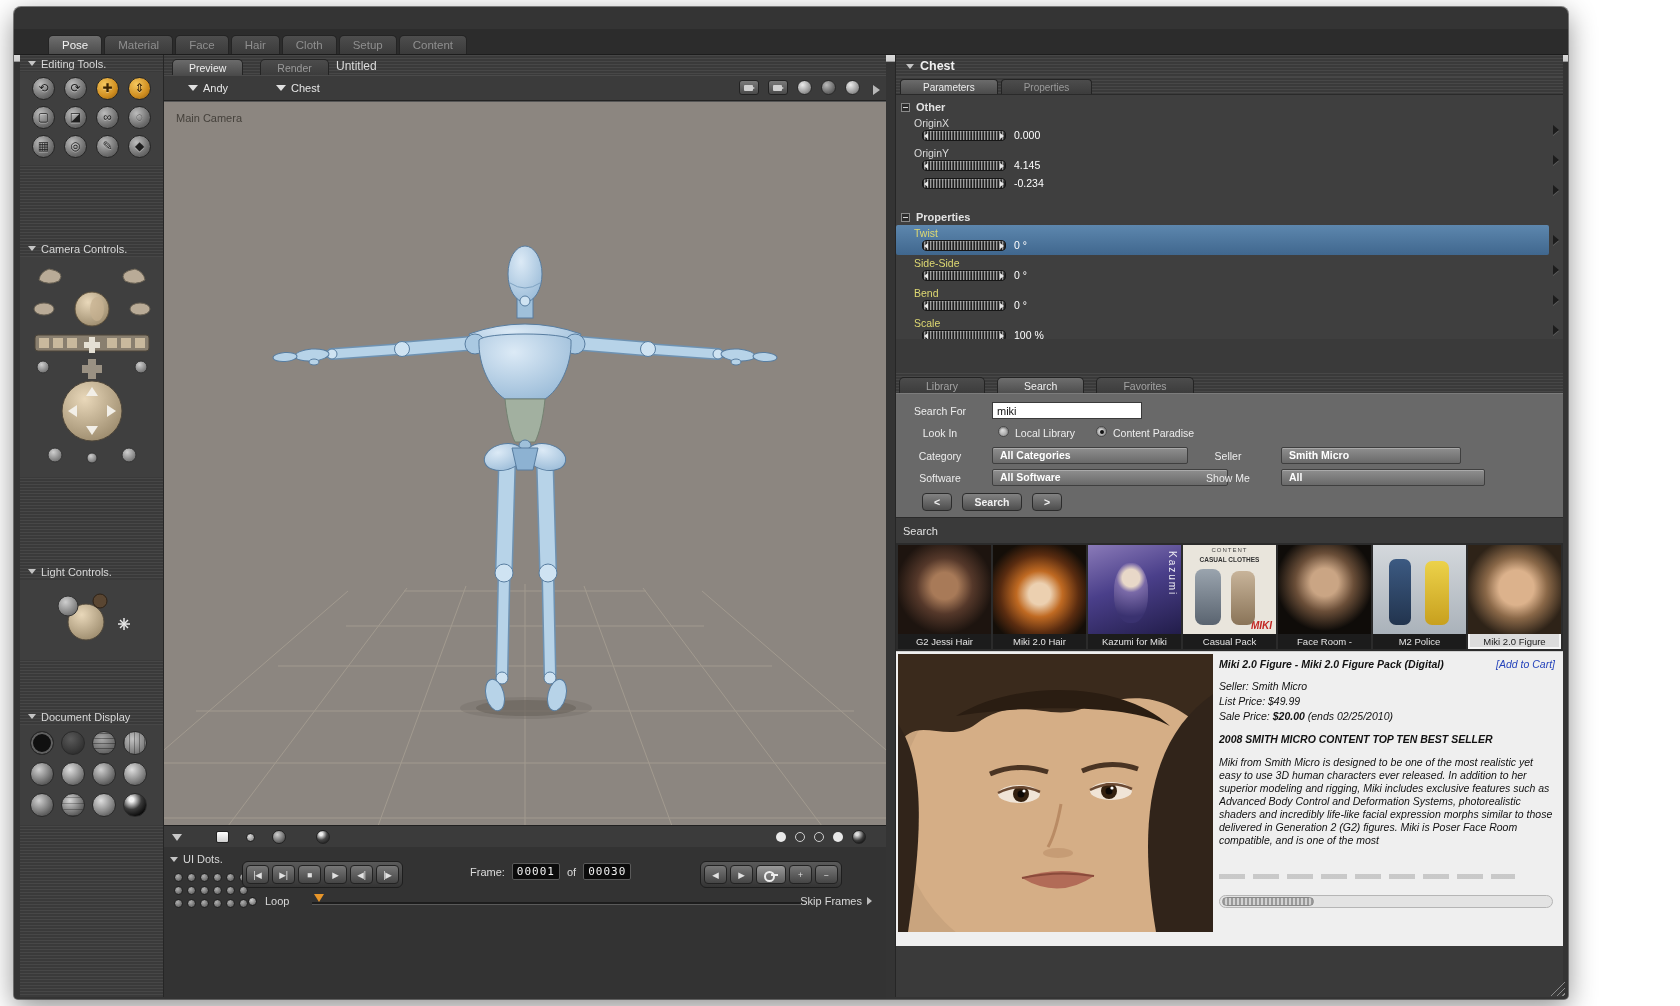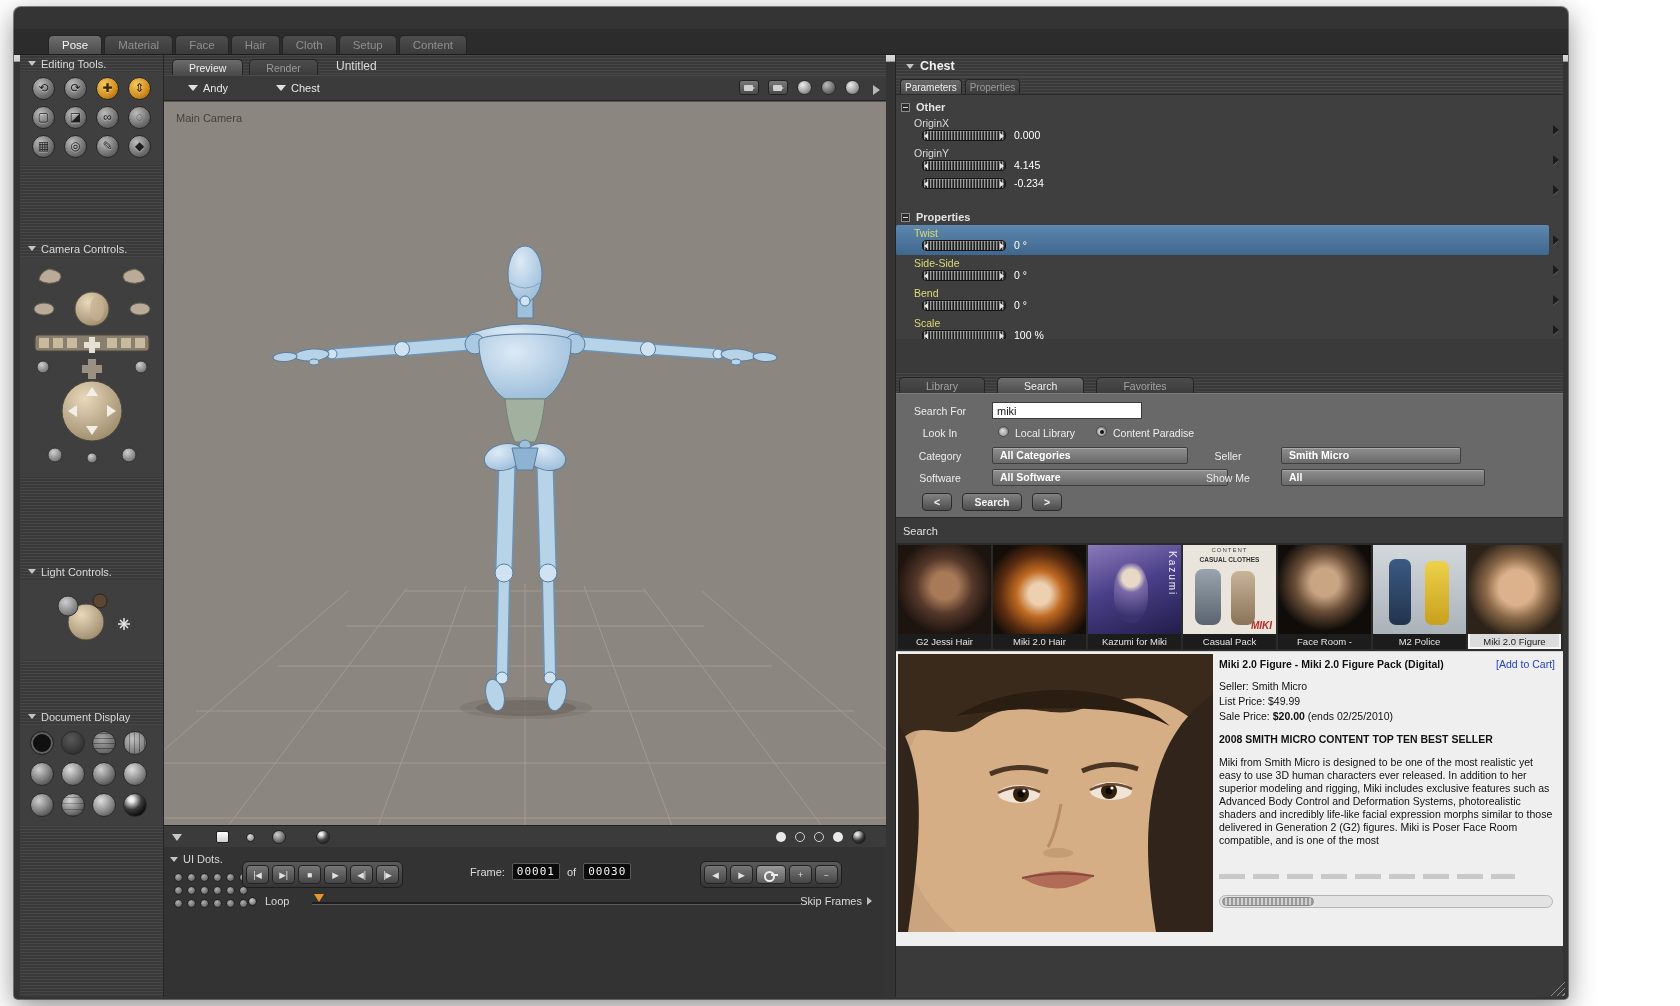--- a/index.html
+++ b/index.html
@@ -52,21 +52,21 @@
   .b-wire2 { background:radial-gradient(circle at 40% 32%, #c2c2c2, #5c5c5c),
              repeating-linear-gradient(90deg, rgba(0,0,0,.3) 0 1px, transparent 1px 5px); background-blend-mode:multiply; }
   .b-shade { background:radial-gradient(circle at 36% 30%, #dedede, #7d7d7d 62%, #3d3d3d); }
   .b-shade2 { background:radial-gradient(circle at 36% 30%, #cfcfcf, #6d6d6d 62%, #333); }
   .b-lined { background:radial-gradient(circle at 36% 30%, #d6d6d6, #6d6d6d 62%, #333),
              repeating-linear-gradient(0deg, rgba(0,0,0,.25) 0 1px, transparent 1px 6px); background-blend-mode:multiply; }
   .b-gloss { background:radial-gradient(circle at 34% 26%, #f2f2f2 0 10%, #3a3a3a 45%, #000 85%); }
 
   
   .center { position:absolute; left:150px; top:48px; width:722px; bottom:0; background:#333; }
-  .doc-tabs { position:relative; height:20px; display:flex; align-items:flex-end; gap:6px; padding-left:8px;
+  .doc-tabs { position:relative; height:20px; display:flex; align-items:flex-end; gap:17px; padding-left:8px;
               background:repeating-linear-gradient(180deg,#474747 0 1px,#3a3a3a 1px 3px); }
   .dtab { height:16px; line-height:16px; padding:0 16px; font-size:10.5px; color:#9a9a9a;
           background:linear-gradient(#4c4c4c,#3c3c3c); border:1px solid #242424; border-bottom:none; border-radius:5px 5px 0 0; }
   .dtab.active { background:linear-gradient(#6b6b6b,#4b4b4b); color:#eee; }
   .doc-title { position:absolute; left:172px; top:4px; font-size:12px; color:#dcdcdc; }
   .selrow { position:relative; height:26px; background:#3b3b3b; border-top:1px solid #4a4a4a; border-bottom:1px solid #232323; }
   .dropdown { position:absolute; top:6px; display:flex; align-items:center; gap:5px; font-size:11px; color:#e6e6e6; cursor:default; }
   .dd-tri { width:0; height:0; border-top:6px solid #e0e0e0; border-left:5px solid transparent; border-right:5px solid transparent; }
   .vp-icons { position:absolute; right:26px; top:4px; display:flex; align-items:center; gap:9px; }
   .cambtn { width:20px; height:15px; border-radius:3px; border:1px solid #222; position:relative;
@@ -122,21 +122,21 @@
   .sf-tri { width:0; height:0; border-left:5px solid #bdbdbd; border-top:4px solid transparent; border-bottom:4px solid transparent; }
 
   
   .rightpanel { position:absolute; left:881px; top:48px; width:668px; bottom:2px; background:#3f3f3f; overflow:hidden;
                 border-left:1px solid #262626; }
   .actorhead { height:22px; display:flex; align-items:center; gap:6px; padding-left:10px;
                font-size:12.5px; font-weight:bold; color:#f0f0f0;
                background:repeating-linear-gradient(180deg,#474747 0 1px,#3a3a3a 1px 3px); }
   .ptabs { height:17px; display:flex; gap:3px; padding-left:4px; align-items:flex-end;
            background:repeating-linear-gradient(180deg,#474747 0 1px,#3a3a3a 1px 3px); }
-  .ptab { height:15px; line-height:15px; padding:0 4px; font-size:10px; color:#9a9a9a;
+  .ptab { height:15px; line-height:15px; padding:0 22px; font-size:10px; color:#9a9a9a;
           background:linear-gradient(#4c4c4c,#3c3c3c); border:1px solid #242424; border-bottom:none; border-radius:4px 4px 0 0; }
   .ptab.active { background:linear-gradient(#6b6b6b,#4b4b4b); color:#eee; }
   .params { position:relative; height:245px; background:#3f3f3f; overflow:hidden; border-top:1px solid #2a2a2a; }
   .pgroup { height:16px; display:flex; align-items:center; gap:6px; padding-left:5px; font-size:11px; font-weight:bold; color:#e2e2e2; }
   .minusbox { width:9px; height:9px; border:1px solid #8a8a8a; background:#2e2e2e; position:relative; }
   .minusbox::after { content:""; position:absolute; left:1px; right:1px; top:3px; height:1px; background:#d8d8d8; }
   .prow { position:relative; height:30px; padding:2px 18px 0 18px; }
   .prow.selected::before { content:""; position:absolute; left:0; right:14px; top:0; bottom:0;
                            background:linear-gradient(#5d87ae,#40678e); border-radius:2px; }
   .pname { position:relative; font-size:10.5px; color:#d9d9d9; line-height:12px; }
@@ -200,21 +200,21 @@
   .t5 { background:radial-gradient(circle at 50% 42%, #caa584 0 20%, #6a4e38 42%, #0f0c09 70%); }
   .t6 { background:linear-gradient(#d4d8dc,#aab2ba); }
   .t6::before { content:""; position:absolute; left:16px; top:14px; width:22px; height:66px; border-radius:7px;
                 background:linear-gradient(#3c5a82,#22344e); }
   .t6::after { content:""; position:absolute; left:52px; top:16px; width:24px; height:64px; border-radius:7px;
                background:linear-gradient(#ecd24a,#c8a01e); }
   .t7 { background:radial-gradient(circle at 52% 48%, #dcb28c 0 26%, #8a6848 46%, #2e2318 74%); }
 
   .product { position:relative; height:295px; background:#efefef; border-top:1px solid #d0d0d0; color:#111; }
   .pimg { position:absolute; left:2px; top:2px; width:315px; height:278px; background:#1d1812; }
-  .pinfo { position:absolute; left:323px; top:6px; right:8px; font-size:10.5px; line-height:13px; }
+  .pinfo { position:absolute; left:323px; top:6px; right:8px; font-size:10.5px; line-height:13px;font-style:italic; }
   .ptitle-row { display:flex; justify-content:space-between; gap:8px; }
   .ptitle { font-weight:bold; }
   .addcart { color:#2543bb; white-space:nowrap; }
   .pline { margin-top:9px; }
   .pline + .pline { margin-top:2px; }
   .pbanner { margin-top:10px; font-weight:bold; }
   .pdesc { margin-top:10px; height:117px; overflow:hidden; }
   .desc-clip { margin-top:1px; height:5px; overflow:hidden; opacity:.45;
                background:repeating-linear-gradient(90deg,#9a9a9a 0 26px, transparent 26px 34px); width:88%; }
   .pscroll { position:absolute; left:323px; right:10px; top:243px; height:13px; background:#e3e3e3;

